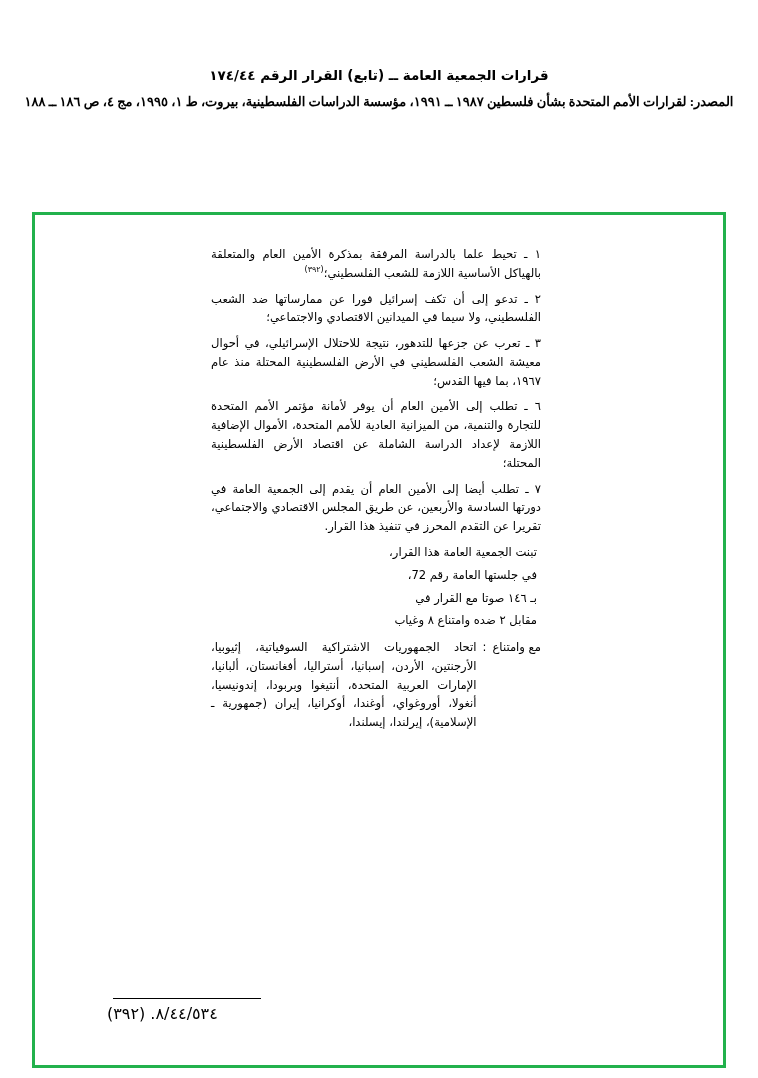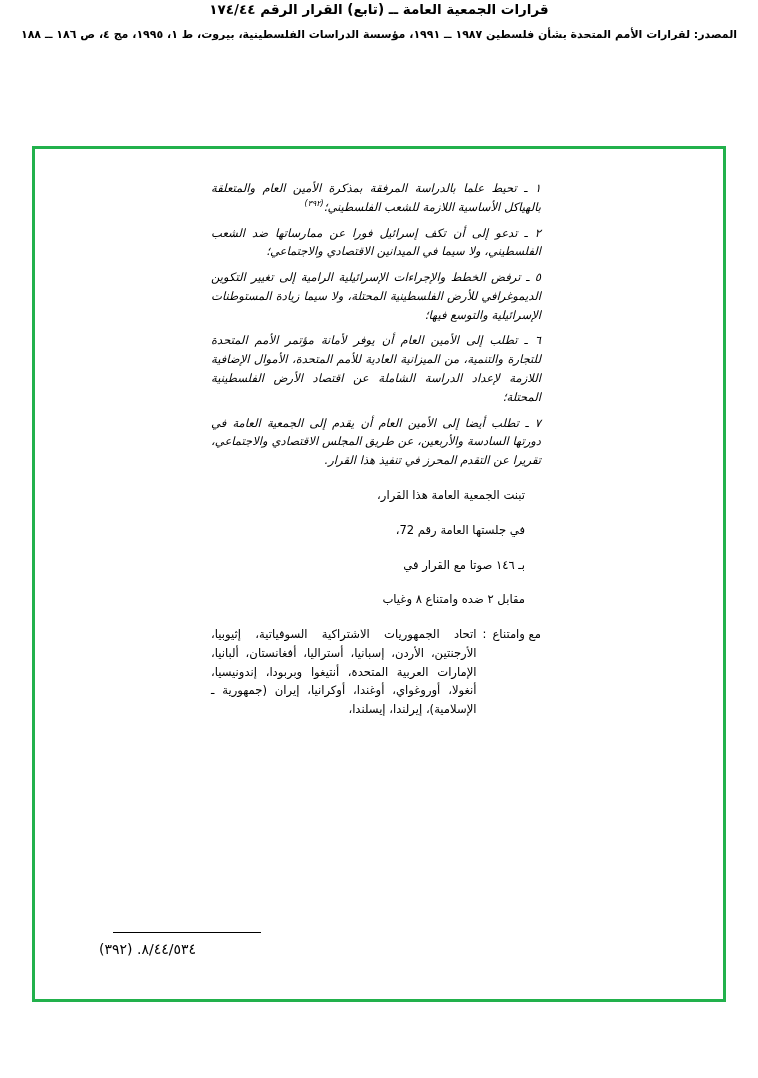--- a/index.html
+++ b/index.html
@@ -16,34 +16,36 @@
     overflow: hidden;
   }
   .page {
     width: 758px;
     height: 1078px;
     position: relative;
     box-sizing: border-box;
   }
   .header {
     text-align: center;
+    margin-top: 66px;
   }
   .header-title {
     font-size: 13.5px;
     font-weight: bold;
     letter-spacing: 0.2px;
     line-height: 1.4;
     direction: rtl;
   }
   .header-source {
-    font-size: 11px;
+    font-size: 13px;
     font-weight: bold;
     margin-top: 9px;
     direction: rtl;
     letter-spacing: 0px;
+    font-family: Liberation Serif, serif;
   }
   .frame {
     position: absolute;
     top: 146px;
     left: 32px;
     width: 694px;
     height: 856px;
     border: 3px solid #22b14c;
     box-sizing: border-box;
     background: #ffffff;
@@ -59,30 +61,29 @@
   }
   .para {
     font-size: 11.6px;
     line-height: 1.62;
     margin: 0 0 7px 0;
     direction: rtl;
   }
   .para.just {
     text-align: justify;
     text-align-last: right;
-    font-style: italic;
   }
   .sup {
     font-size: 8px;
     vertical-align: super;
   }
   .closing {
     font-size: 11.6px;
     line-height: 1.62;
-    margin: 16px;
+    margin: 4px;
     direction: rtl;
     text-align: left;
   }
   .vote-block {
     margin-top: 2px;
   }
   .withlist {
     margin-top: 8px;
     display: flex;
     flex-direction: row;
@@ -105,22 +106,22 @@
   .footnote-rule {
     position: absolute;
     bottom: 66px;
     left: 78px;
     width: 148px;
     border-top: 1px solid #000;
   }
   .footnote {
     position: absolute;
     bottom: 42px;
-    left: 64px;
-    font-size: 14px;
+    left: 72px;
+    font-size: 16px;
     direction: ltr;
     letter-spacing: 0.3px;
   }
 </style>
 </head>
 <body>
 
 <div class="page">
 
   <div class="header">
@@ -129,23 +130,23 @@
   </div>
 
   <div class="frame">
 
     <div class="content">
 
       <p class="para just"><span>١ ـ تحيط علما بالدراسة المرفقة بمذكرة الأمين العام والمتعلقة بالهياكل الأساسية اللازمة للشعب الفلسطيني؛</span><span class="sup">(٣٩٢)</span></p>
 
       <p class="para just">٢ ـ تدعو إلى أن تكف إسرائيل فورا عن ممارساتها ضد الشعب الفلسطيني، ولا سيما في الميدانين الاقتصادي والاجتماعي؛</p>
 
+      <p class="para just">٣ ـ تعرب عن جزعها للتدهور، نتيجة للاحتلال الإسرائيلي، في أحوال معيشة الشعب الفلسطيني في الأرض الفلسطينية المحتلة منذ عام ١٩٦٧، بما فيها القدس؛</p>
 
 
-      <p class="para just">٥ ـ ترفض الخطط والإجراءات الإسرائيلية الرامية إلى تغيير التكوين الديموغرافي للأرض الفلسطينية المحتلة، ولا سيما زيادة المستوطنات الإسرائيلية والتوسع فيها؛</p>
 
       <p class="para just">٦ ـ تطلب إلى الأمين العام أن يوفر لأمانة مؤتمر الأمم المتحدة للتجارة والتنمية، من الميزانية العادية للأمم المتحدة، الأموال الإضافية اللازمة لإعداد الدراسة الشاملة عن اقتصاد الأرض الفلسطينية المحتلة؛</p>
 
       <p class="para just">٧ ـ تطلب أيضا إلى الأمين العام أن يقدم إلى الجمعية العامة في دورتها السادسة والأربعين، عن طريق المجلس الاقتصادي والاجتماعي، تقريرا عن التقدم المحرز في تنفيذ هذا القرار.</p>
 
       <div class="vote-block">
         <p class="closing">تبنت الجمعية العامة هذا القرار،</p>
         <p class="closing">في جلستها العامة رقم 72،</p>
         <p class="closing">بـ ١٤٦ صوتا مع القرار في</p>
         <p class="closing">مقابل ٢ ضده وامتناع ٨ وغياب</p>

